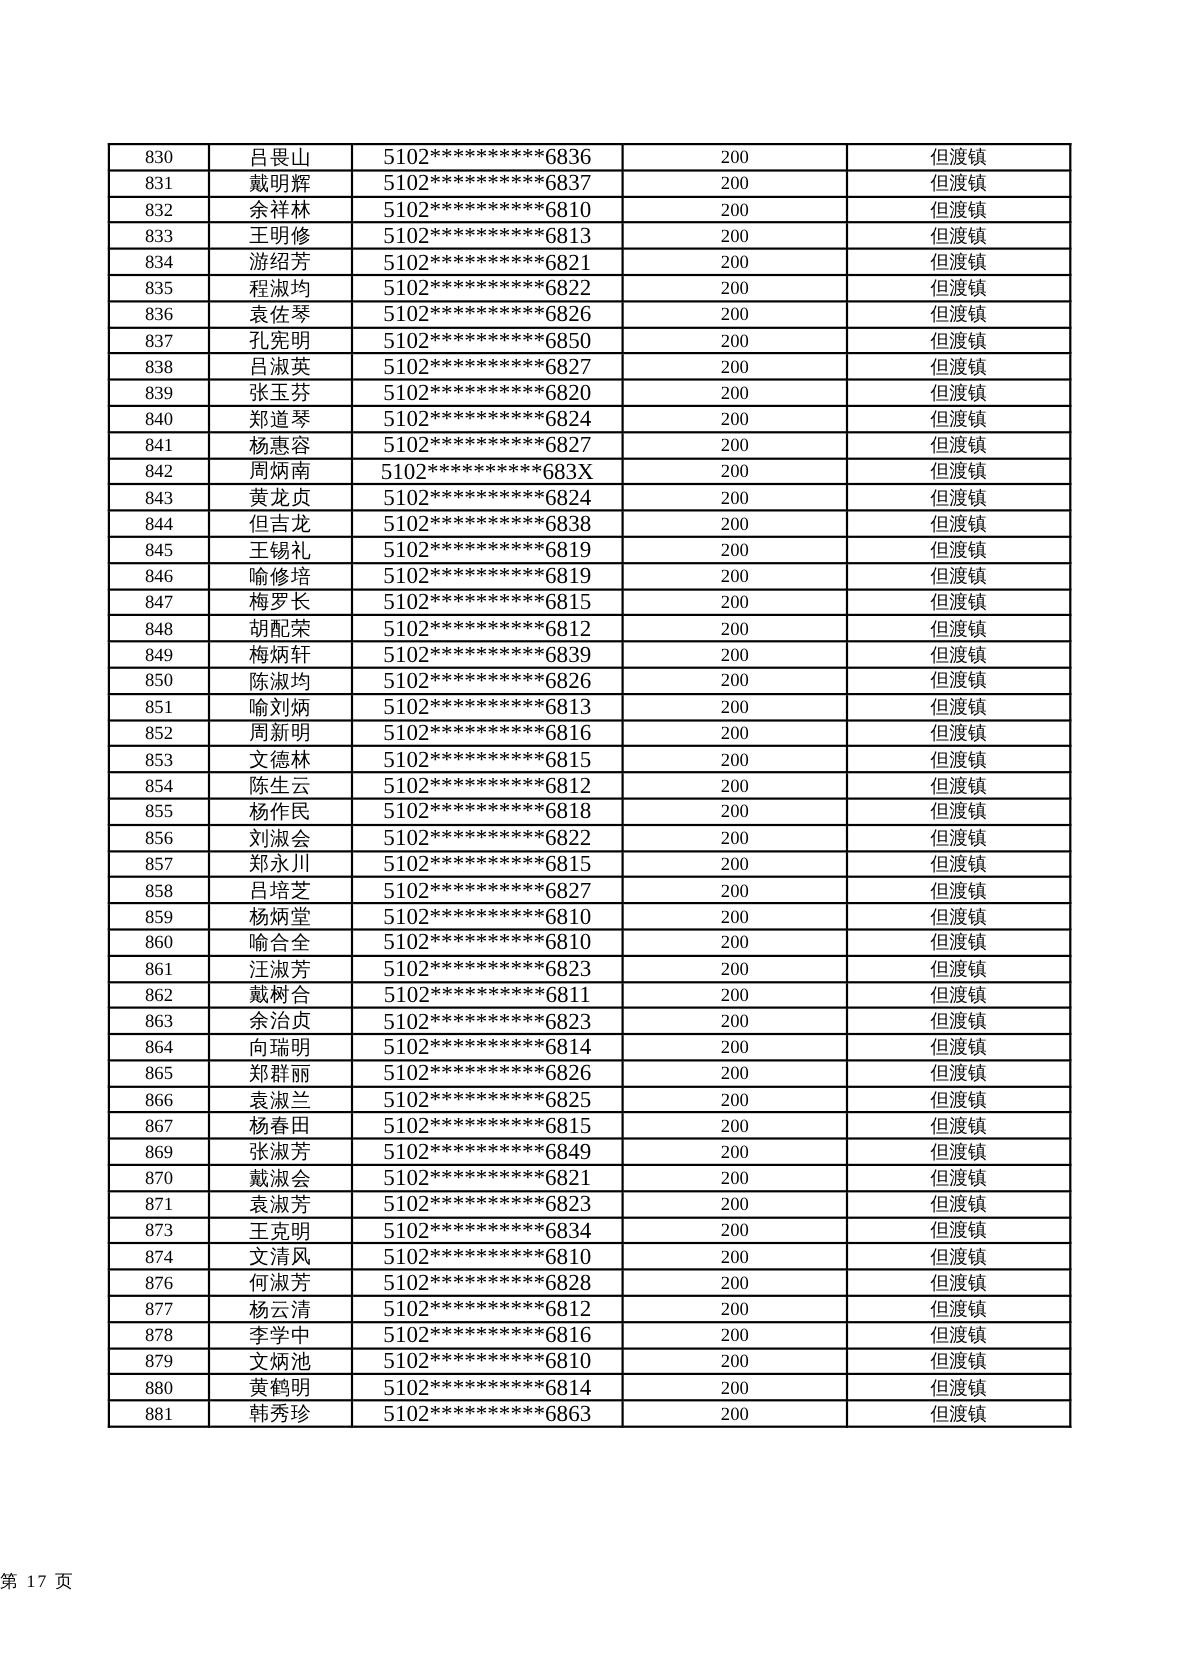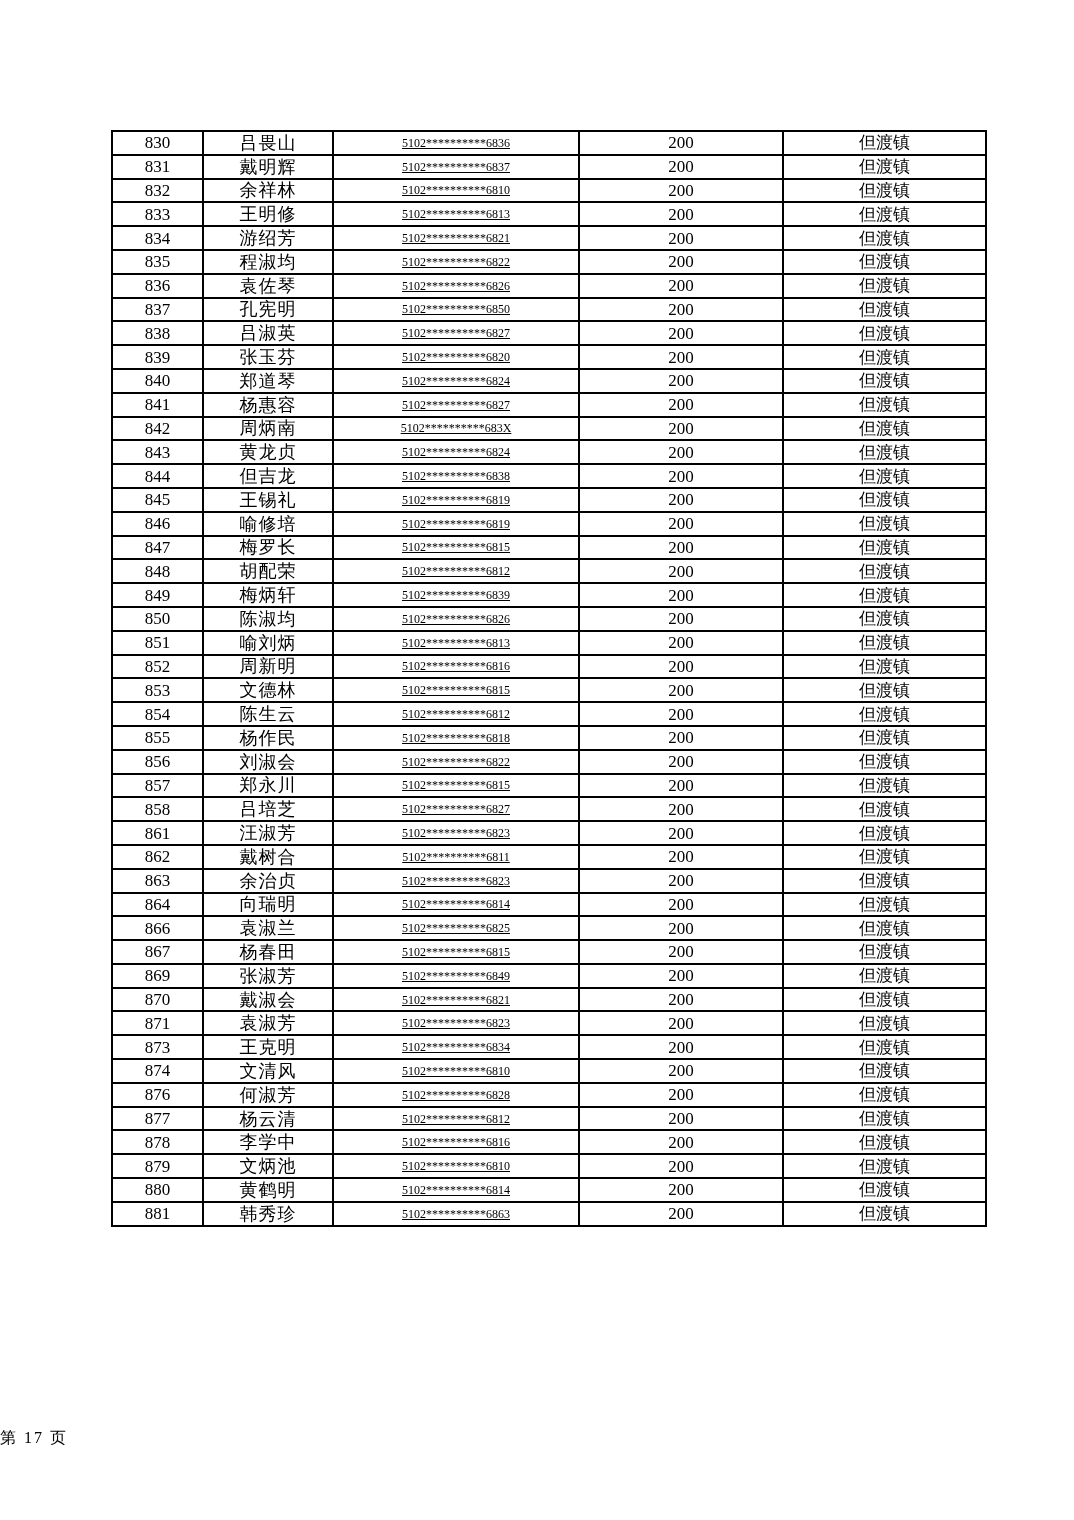--- a/index.html
+++ b/index.html
@@ -16,40 +16,38 @@
     background: #ffffff;
     overflow: hidden;
   }
   table.roster {
     position: absolute;
     left: 98px;
     top: 130px;
     width: 874px;
     border-collapse: collapse;
     table-layout: fixed;
-    margin-left: 13px;
   }
   table.roster td {
     border: 2px solid #000000;
     height: 21.8px;
     padding: 0;
     text-align: center;
     vertical-align: middle;
     font-size: 17px;
     line-height: 1;
     white-space: nowrap;
     overflow: hidden;
   }
   table.roster td.c-name {
     letter-spacing: 1px;
     font-size: 18px;
   }
   table.roster td.c-id {
-    font-size: 12px;
-    text-decoration: underline;
+    font-size: 21px;
   }
   .footer {
     position: absolute;
     left: 0;
     top: 1428px;
     width: 1074px;
     font-size: 16px;
     letter-spacing: 2px;
   }
 </style>
@@ -263,20 +261,34 @@
           <td class="c-town">但渡镇</td>
         </tr>
         <tr>
           <td class="c-no">858</td>
           <td class="c-name">吕培芝</td>
           <td class="c-id">5102**********6827</td>
           <td class="c-amount">200</td>
           <td class="c-town">但渡镇</td>
         </tr>
         <tr>
+          <td class="c-no">859</td>
+          <td class="c-name">杨炳堂</td>
+          <td class="c-id">5102**********6810</td>
+          <td class="c-amount">200</td>
+          <td class="c-town">但渡镇</td>
+        </tr>
+        <tr>
+          <td class="c-no">860</td>
+          <td class="c-name">喻合全</td>
+          <td class="c-id">5102**********6810</td>
+          <td class="c-amount">200</td>
+          <td class="c-town">但渡镇</td>
+        </tr>
+        <tr>
           <td class="c-no">861</td>
           <td class="c-name">汪淑芳</td>
           <td class="c-id">5102**********6823</td>
           <td class="c-amount">200</td>
           <td class="c-town">但渡镇</td>
         </tr>
         <tr>
           <td class="c-no">862</td>
           <td class="c-name">戴树合</td>
           <td class="c-id">5102**********6811</td>
@@ -287,20 +299,27 @@
           <td class="c-no">863</td>
           <td class="c-name">余治贞</td>
           <td class="c-id">5102**********6823</td>
           <td class="c-amount">200</td>
           <td class="c-town">但渡镇</td>
         </tr>
         <tr>
           <td class="c-no">864</td>
           <td class="c-name">向瑞明</td>
           <td class="c-id">5102**********6814</td>
+          <td class="c-amount">200</td>
+          <td class="c-town">但渡镇</td>
+        </tr>
+        <tr>
+          <td class="c-no">865</td>
+          <td class="c-name">郑群丽</td>
+          <td class="c-id">5102**********6826</td>
           <td class="c-amount">200</td>
           <td class="c-town">但渡镇</td>
         </tr>
         <tr>
           <td class="c-no">866</td>
           <td class="c-name">袁淑兰</td>
           <td class="c-id">5102**********6825</td>
           <td class="c-amount">200</td>
           <td class="c-town">但渡镇</td>
         </tr>

